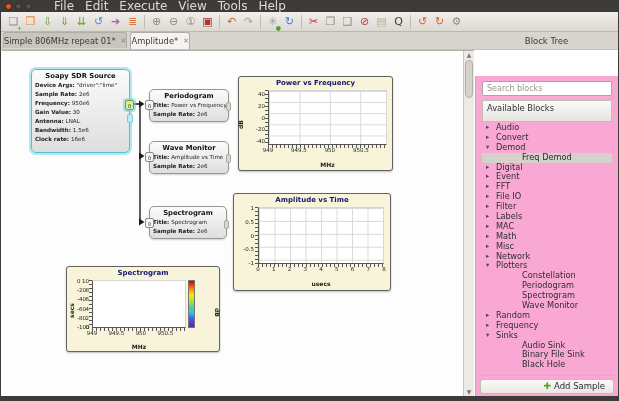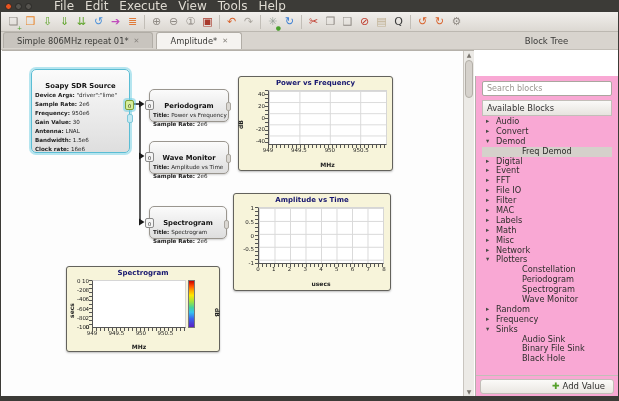--- a/index.html
+++ b/index.html
@@ -14,39 +14,39 @@
   
   .toolbar{position:absolute;left:0;top:12px;right:0;height:20px;background:linear-gradient(#f1efec,#dcd8d2);
            border-bottom:1px solid #bcb8b1;display:flex;align-items:center;padding-left:4px;box-sizing:border-box;}
   .tb{position:relative;width:17px;height:16px;display:flex;align-items:center;justify-content:center;font-size:11px;line-height:16px;}
   .tb[data-sep="true"]{width:7px;}
   .tb[data-sep="true"]::before{content:"";display:block;width:1px;height:14px;background:#c2beb7;}
   .tb-badge{position:absolute;right:0;bottom:-1px;font-size:6px;line-height:6px;}
   
   .tabbar{position:absolute;left:0;top:32px;right:0;height:18px;background:#d8d4ce;border-bottom:1px solid #c3bfb8;box-sizing:border-box;}
   .tabs{position:absolute;left:2px;bottom:0;display:flex;gap:3px;}
-  .tab{display:flex;align-items:center;gap:5px;height:15px;padding:0 13px;font-size:8.3px;color:#3a3a37;
+  .tab{display:flex;align-items:center;gap:5px;height:15px;padding:0 0;font-size:8.3px;color:#3a3a37;
        background:#c8c4be;border:1px solid #b1ada6;border-bottom:none;border-radius:3px 3px 0 0;}
   .tab[data-active="true"]{background:#f5f3f0;height:16px;}
   .tab-close{font-size:7px;color:#8a8680;}
   .dock-title{position:absolute;left:474px;right:0;top:0;bottom:0;display:flex;align-items:center;justify-content:center;
               font-size:8.5px;color:#3a3a38;}
   
   .canvas{position:absolute;left:1px;top:50px;width:472px;height:346px;background:#fdfdfd;
           border-top:1px solid #b5b1aa;box-sizing:border-box;}
   .connections{position:absolute;left:0;top:0;}
   .vscroll{position:absolute;right:0;top:0;bottom:0;width:11px;background:#eceae6;border-left:1px solid #c9c5bf;box-sizing:border-box;}
   .vscroll .arr{position:absolute;left:0;right:0;text-align:center;font-size:6px;color:#7a766f;line-height:8px;}
   .vscroll .arr.up{top:0;} .vscroll .arr.down{bottom:0;}
   .vthumb{position:absolute;left:1px;right:1px;top:9px;height:38px;background:#d6d2cc;border:1px solid #b3afa8;border-radius:4px;box-sizing:border-box;}
   
   .blk{position:absolute;background:linear-gradient(#fbfbfb,#dedede);border:1px solid #9a968f;border-radius:5px;
        box-shadow:0 1px 2px rgba(0,0,0,.18);box-sizing:border-box;}
   .blk.selected{border-color:#5bbdd4;box-shadow:0 0 0 2px rgba(110,205,226,.5);}
-  .blk-title{text-align:center;font-size:6.8px;font-weight:bold;color:#111;padding:12px 2px 1px;white-space:nowrap;}
+  .blk-title{text-align:center;font-size:6.8px;font-weight:bold;color:#111;padding:2px 2px 1px;white-space:nowrap;}
   .prop{font-size:5.6px;line-height:9px;padding:0 3px;white-space:nowrap;color:#222;}
   .prop-k{font-weight:bold;}
   .port{position:absolute;width:9px;height:10px;font-size:5px;line-height:10px;text-align:center;
         border:1px solid #8a8a8a;background:#f4f4f4;border-radius:2px;box-sizing:border-box;color:#222;}
   .port.out{background:#d6ef9a;border-color:#7f9f35;box-shadow:0 0 0 2px rgba(110,205,226,.55);}
   .sel-tab{position:absolute;width:6px;height:9px;background:#c3e9f2;border:1px solid #7fc9da;border-radius:2px;box-sizing:border-box;}
   .disp-tab{position:absolute;width:5px;height:9px;background:#dbd8d3;border:1px solid #aaa69f;border-radius:2px;box-sizing:border-box;}
   
   .plot{position:absolute;background:#f7f4da;border:1px solid #63625c;border-radius:3px;box-shadow:0 1px 2px rgba(0,0,0,.25);box-sizing:border-box;}
   .plot-title{position:absolute;top:2px;left:0;right:0;text-align:center;font-weight:bold;font-size:7px;color:#15156e;}
@@ -92,21 +92,21 @@
       background:linear-gradient(to bottom,#c40000 0%,#ff4600 10%,#ffa800 21%,#ffe800 31%,#9fe33e 45%,#3fd2a0 58%,#35c4ef 68%,#3a62ee 82%,#5a1fc2 100%);}
   .cbmarks{position:absolute;right:19px;width:3px;top:13px;bottom:23px;background:repeating-linear-gradient(180deg,#555 0,#555 1px,transparent 1px,transparent 4px);}
   .cbticks{right:4px;width:14px;top:13px;bottom:23px;}
   .spg .cblabel{right:-3px;top:42px;}
   
   .dock{position:absolute;left:474px;top:50px;right:0;bottom:5px;background:#f9a8d4;border-left:1px solid #b5b1aa;
         display:flex;flex-direction:column;box-sizing:border-box;margin-top:26px;}
   .search{margin:5px 6px 4px;height:15px;font-size:8px;font-family:"DejaVu Sans",sans-serif;
           border:1px solid #aaa69f;border-radius:2px;padding:0 4px;color:#333;background:#fff;box-sizing:border-box;}
   .search::placeholder{color:#9a968f;}
-  .tree-header{margin:0 6px;height:16px;line-height:14px;font-size:8.3px;color:#333;padding-left:4px;
+  .tree-header{margin:0 6px;height:22px;line-height:14px;font-size:8.3px;color:#333;padding-left:4px;
                background:linear-gradient(#fafaf8,#e7e4df);border:1px solid #c2beb8;box-sizing:border-box;}
   .tree{flex:1;margin:1px 6px 0;overflow:hidden;}
   .tree-row{height:9.9px;line-height:9.9px;font-size:8.2px;color:#2e2e2c;white-space:nowrap;display:flex;align-items:center;}
   .tree-row[data-level="0"]{padding-left:4px;}
   .tree-row[data-level="1"]{padding-left:30px;}
   .tree-row[data-selected="true"]{background:#d5d1cb;}
   .tree-arrow{width:10px;font-size:6.5px;color:#4a4a47;}
   .tree-row[data-arrow="collapsed"] .tree-arrow::before{content:"▸";}
   .tree-row[data-arrow="expanded"] .tree-arrow::before{content:"▾";}
   .addbar{height:20px;border-top:1px solid #c2beb8;display:flex;align-items:center;}
@@ -468,25 +468,25 @@
         <div class="tree-row" data-arrow="collapsed" data-level="0">
           <span class="tree-arrow"></span>
           <span class="tree-label">File IO</span>
         </div>
         <div class="tree-row" data-arrow="collapsed" data-level="0">
           <span class="tree-arrow"></span>
           <span class="tree-label">Filter</span>
         </div>
         <div class="tree-row" data-arrow="collapsed" data-level="0">
           <span class="tree-arrow"></span>
+          <span class="tree-label">Labels</span>
+        </div>
+        <div class="tree-row" data-arrow="collapsed" data-level="0">
+          <span class="tree-arrow"></span>
           <span class="tree-label">MAC</span>
-        </div>
-        <div class="tree-row" data-arrow="collapsed" data-level="0">
-          <span class="tree-arrow"></span>
-          <span class="tree-label">Labels</span>
         </div>
         <div class="tree-row" data-arrow="collapsed" data-level="0">
           <span class="tree-arrow"></span>
           <span class="tree-label">Math</span>
         </div>
         <div class="tree-row" data-arrow="collapsed" data-level="0">
           <span class="tree-arrow"></span>
           <span class="tree-label">Misc</span>
         </div>
         <div class="tree-row" data-arrow="collapsed" data-level="0">
@@ -534,19 +534,19 @@
           <span class="tree-label">Binary File Sink</span>
         </div>
         <div class="tree-row" data-level="1">
           <span class="tree-arrow"></span>
           <span class="tree-label">Black Hole</span>
         </div>
       </div>
     <div class="addbar">
       <div class="add-btn">
         <span class="add-plus">✚</span>
-        <span class="add-label">Add Value</span>
+        <span class="add-label">Add Sample</span>
       </div>
     </div>
   </div>
 
   <div class="bottom-strip"></div>
 </div>
 
 </body></html>

